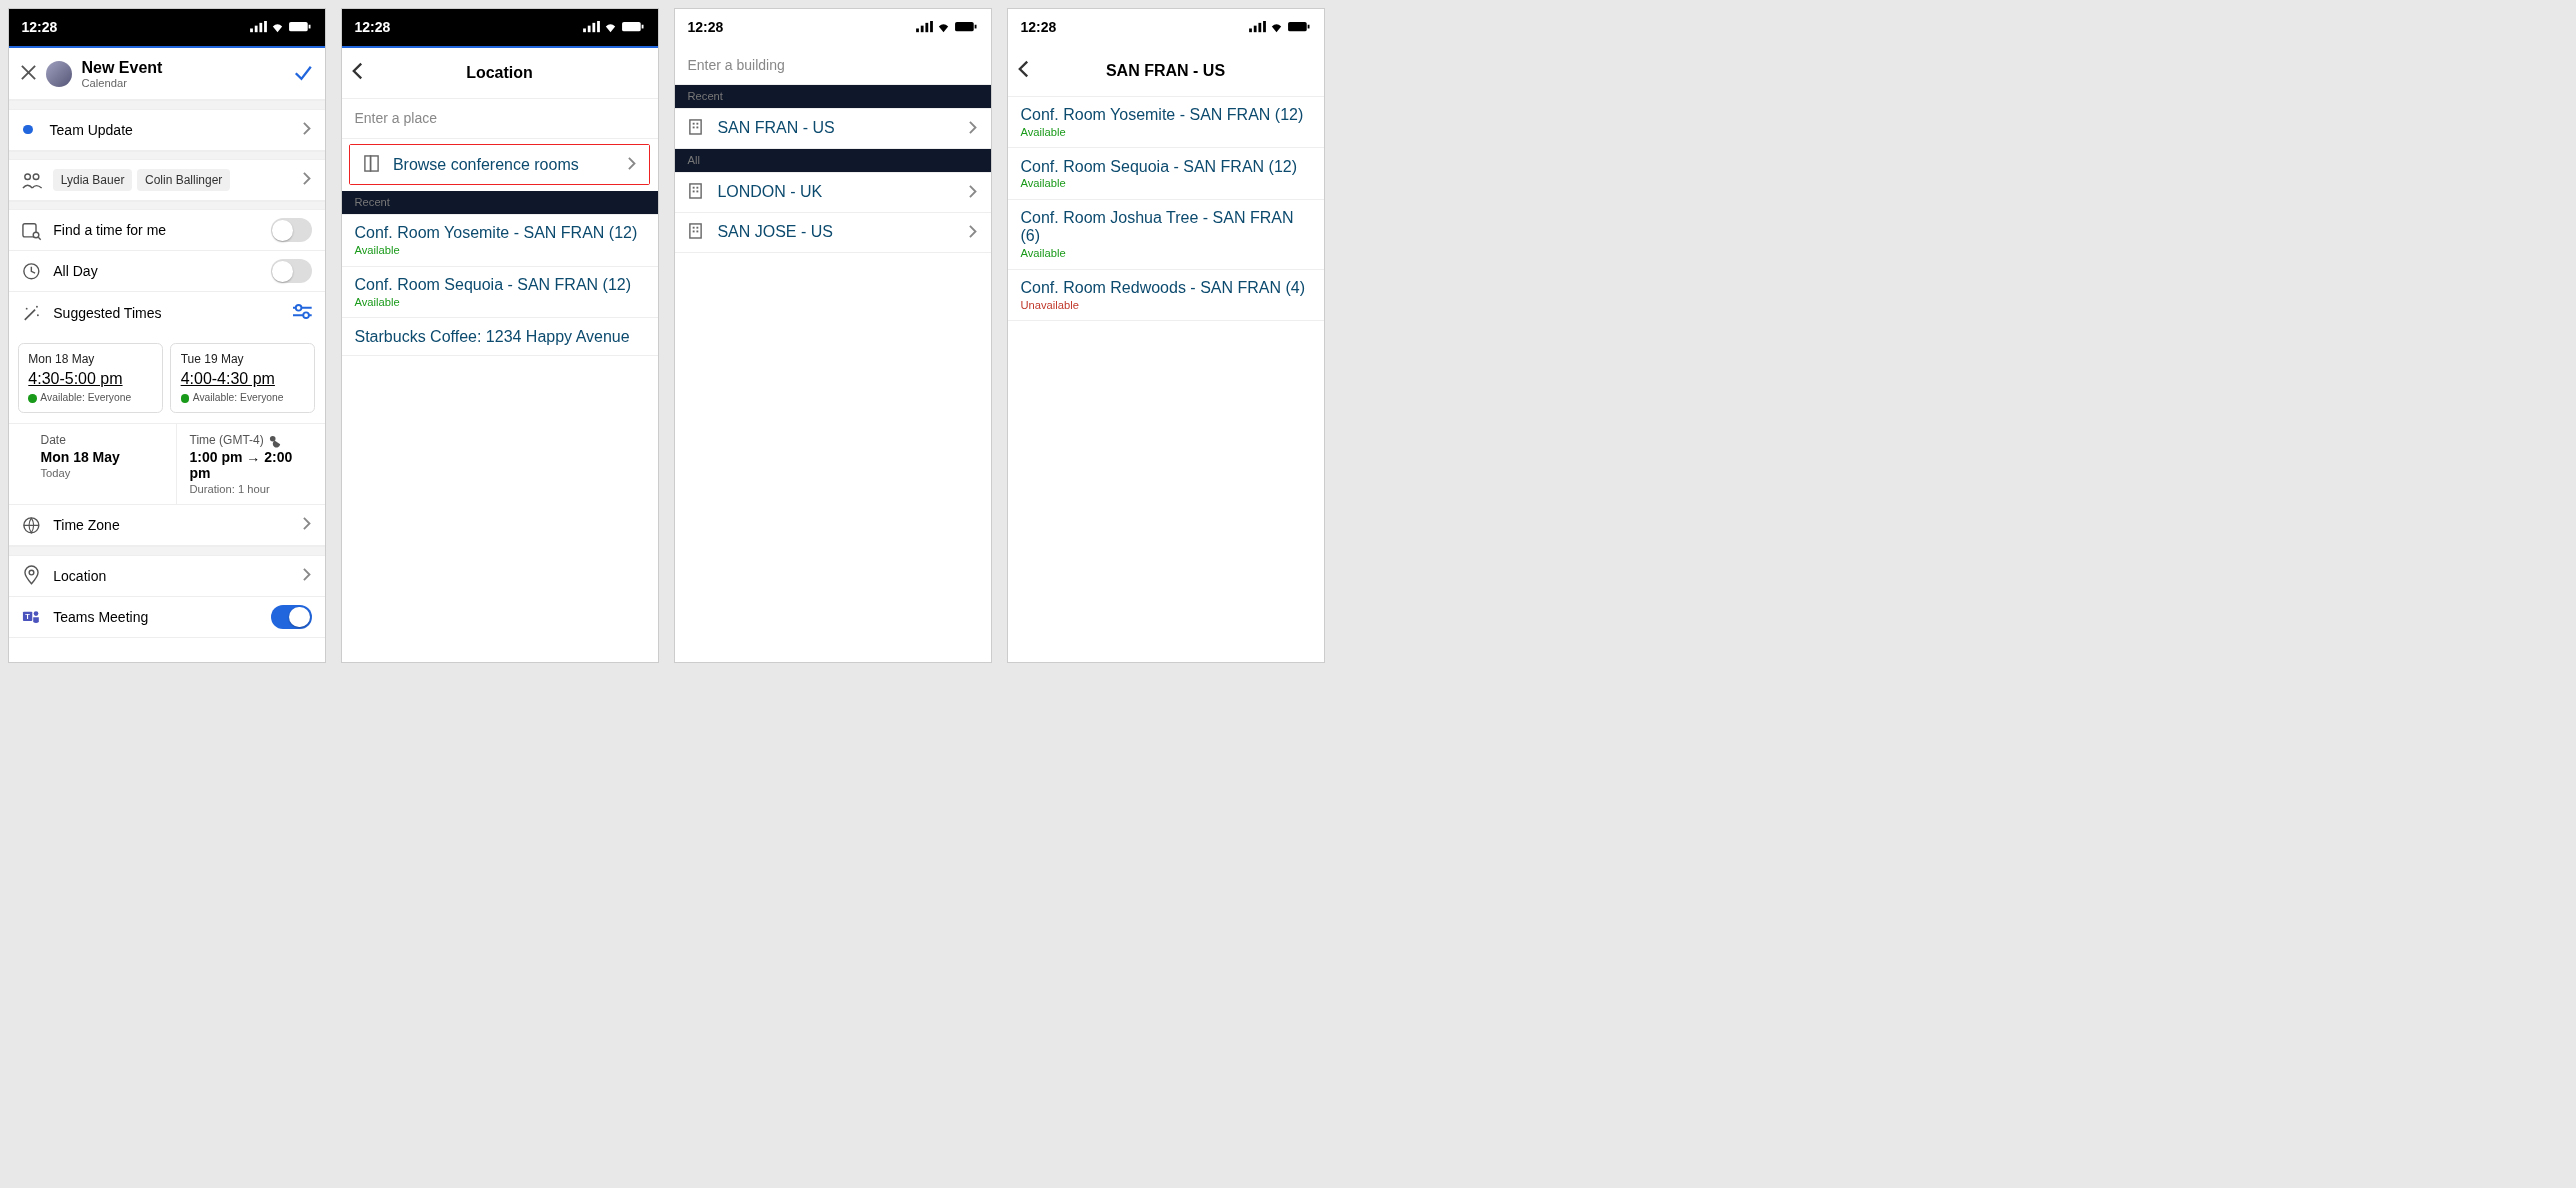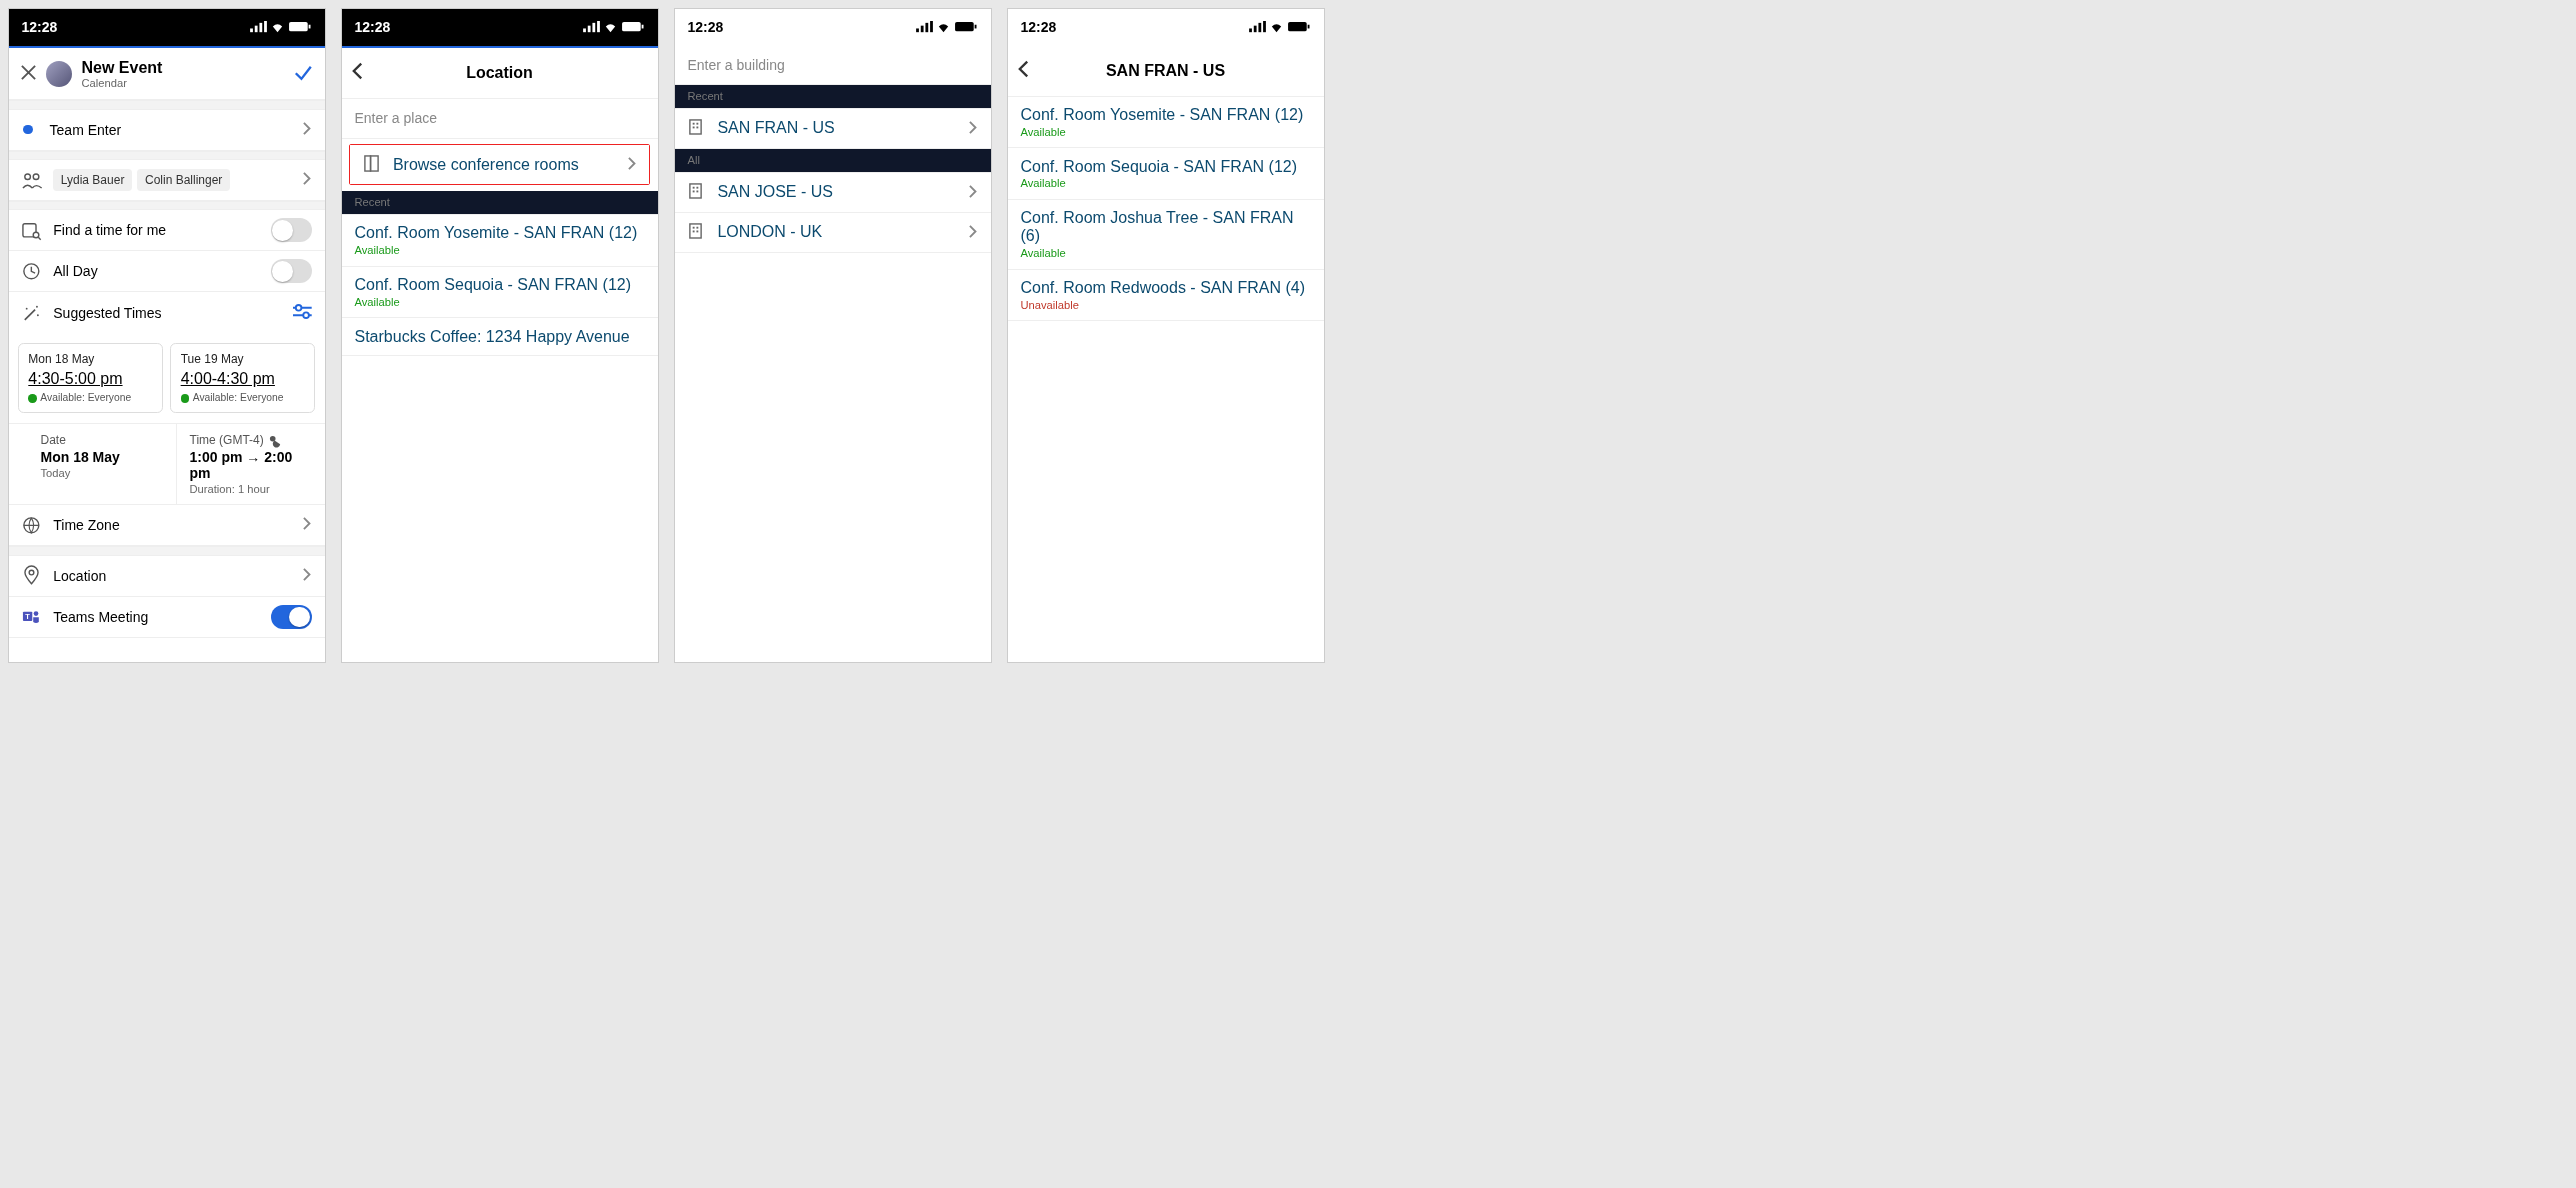--- a/index.html
+++ b/index.html
@@ -174,21 +174,21 @@
         <svg width="20.6" height="20.6" viewBox="0 0 22 22">
             <path d="M3 12 L9 18 L19 5" stroke="currentColor" stroke-width="2.5" fill="none"></path>
           </svg>
       </span>
     </div>
 
     <div class="section-gap"></div>
 
     <div class="row">
       <span class="dotblue"></span>
-      <span class="label">Team Enter</span>
+      <span class="label">Team Update</span>
       <span class="chevron">
         <svg width="9.4" height="13" viewBox="0 0 10 14">
             <path d="M2 1 L8 7 L2 13" stroke="currentColor" stroke-width="2" fill="none"></path>
           </svg>
       </span>
     </div>
 
     <div class="section-gap"></div>
 
     <div class="row">
@@ -448,36 +448,36 @@
     <div class="listrow">
       <span class="roomicon">
         <svg width="15" height="17" viewBox="0 0 16 18">
             <rect x="2" y="2" width="12" height="15" fill="none" stroke="currentColor" stroke-width="1.5"></rect>
             <rect x="5" y="5" width="2" height="2" fill="currentColor"></rect>
             <rect x="9" y="5" width="2" height="2" fill="currentColor"></rect>
             <rect x="5" y="9" width="2" height="2" fill="currentColor"></rect>
             <rect x="9" y="9" width="2" height="2" fill="currentColor"></rect>
           </svg>
       </span>
-      <span class="ltext rname">SAN JOSE - US</span>
+      <span class="ltext rname">LONDON - UK</span>
       <span class="chevron"><svg width="9.4" height="13" viewBox="0 0 10 14">
             <path d="M2 1 L8 7 L2 13" stroke="currentColor" stroke-width="2" fill="none"></path>
           </svg></span>
     </div>
     <div class="listrow">
       <span class="roomicon">
         <svg width="15" height="17" viewBox="0 0 16 18">
             <rect x="2" y="2" width="12" height="15" fill="none" stroke="currentColor" stroke-width="1.5"></rect>
             <rect x="5" y="5" width="2" height="2" fill="currentColor"></rect>
             <rect x="9" y="5" width="2" height="2" fill="currentColor"></rect>
             <rect x="5" y="9" width="2" height="2" fill="currentColor"></rect>
             <rect x="9" y="9" width="2" height="2" fill="currentColor"></rect>
           </svg>
       </span>
-      <span class="ltext rname">LONDON - UK</span>
+      <span class="ltext rname">SAN JOSE - US</span>
       <span class="chevron"><svg width="9.4" height="13" viewBox="0 0 10 14">
             <path d="M2 1 L8 7 L2 13" stroke="currentColor" stroke-width="2" fill="none"></path>
           </svg></span>
     </div>
   </div>
 
   <div class="phone">
     <div class="statusbar white">
       <span>12:28</span>
       <span class="status-icons">

